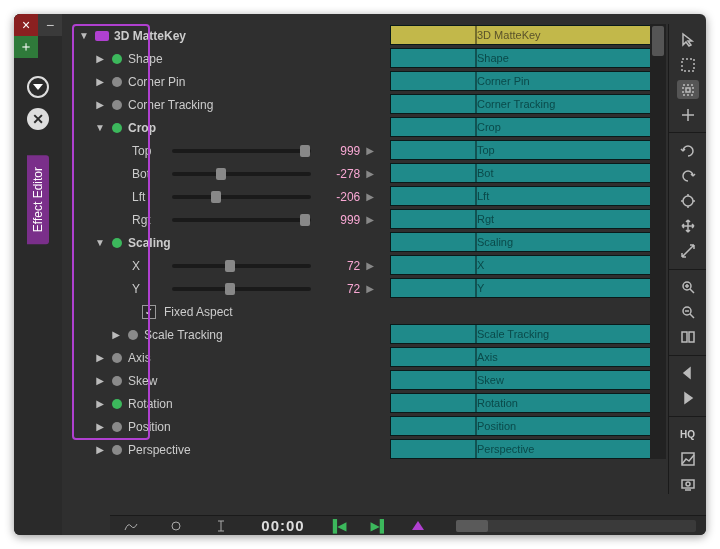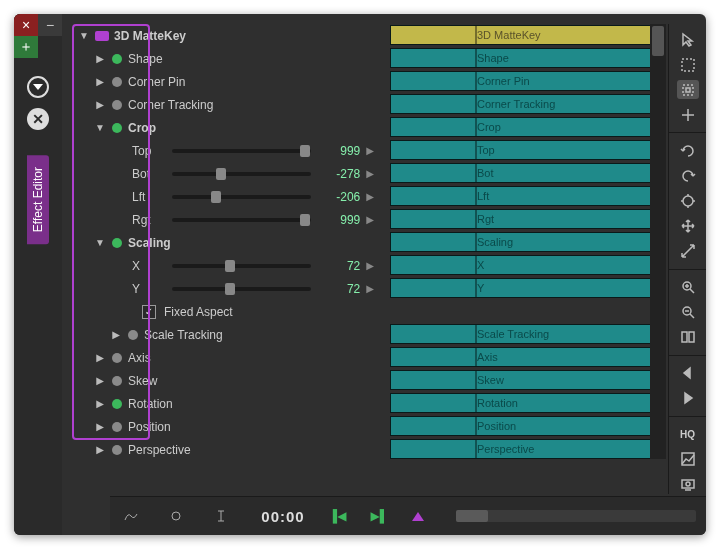--- a/index.html
+++ b/index.html
@@ -28,39 +28,39 @@
 .node .badge { width: 14px; height: 10px; background: #b040d0; margin: 0 5px; border-radius: 2px; }
 .node-label { flex: 1; white-space: nowrap; }
 .title-node .node-label { font-weight: bold; }
 .ind1 { padding-left: 6px; }
 .ind2 { padding-left: 22px; }
 .ind3 { padding-left: 38px; }
 .slider-row { display: flex; align-items: center; height: 23px; font-size: 12px; color: #ccc; padding-left: 60px; }
 .slider-label { width: 30px; }
 .slider-track { width: 140px; height: 4px; background: #1a1a1a; border-radius: 2px; position: relative; margin: 0 10px; cursor: pointer; }
 .slider-thumb { position: absolute; top: -4px; width: 10px; height: 12px; background: #888; border-radius: 2px; }
-.slider-val { width: 40px; text-align: right; color: #86efac; }
+.slider-val { width: 40px; text-align: right; color: #f9a8d4; }
 .slider-chev { margin-left: 6px; color: #888; font-size: 10px; cursor: pointer; }
 .checkbox-row { display: flex; align-items: center; height: 23px; font-size: 12px; color: #ccc; padding-left: 70px; }
 .checkbox { width: 14px; height: 14px; border: 1px solid #999; background: #2a2a2a; margin-right: 8px; display: flex; align-items: center; justify-content: center; font-size: 10px; color: #ddd; cursor: pointer; }
 .track-col { position: absolute; left: 328px; top: 10px; width: 270px; display: flex; flex-direction: column; }
 .track-row { height: 22px; margin-bottom: 1px; display: flex; align-items: center; position: relative; }
 .track-block { position: absolute; left: 0; right: 0; height: 20px; background: #1f8a8a; border: 1px solid #0a1a1a; display: flex; align-items: center; padding-left: 86px; overflow: hidden; }
 .track-block.hdr { background: #c2b84a; }
 .track-block span { color: #0a4a4a; font-size: 11px; position: relative; }
 .track-block.hdr span { color: #5a522a; }
 .track-marker { position: absolute; left: 84px; top: 0; bottom: 0; width: 2px; background: rgba(0,0,0,0.4); }
 .scroll-col { position: absolute; right: 40px; top: 10px; width: 16px; height: 435px; background: #222; }
 .scroll-thumb { width: 12px; height: 30px; background: #555; margin: 2px auto 0; border-radius: 2px; cursor: pointer; }
 .right-toolbar { position: absolute; right: 0; top: 10px; width: 38px; height: 470px; background: #2f2f2f; border-left: 1px solid #1a1a1a; display: flex; flex-direction: column; align-items: center; gap: 6px; padding-top: 6px; }
 .tool-icon { width: 22px; height: 22px; color: #bbb; display: flex; align-items: center; justify-content: center; cursor: pointer; font-size: 14px; border-radius: 3px; }
 .tool-icon.active { background: #555; }
 .tool-icon svg { width: 16px; height: 16px; stroke: #bbb; fill: none; stroke-width: 1.5; }
 .tool-hq { font-size: 10px; font-weight: bold; color: #ccc; }
-.footer { position: absolute; bottom: 0; left: 48px; right: 0; height: 39px; background: #2a2a2a; display: flex; align-items: center; padding: 0 10px; gap: 24px; border-top: 1px solid #1a1a1a; }
+.footer { position: absolute; bottom: 0; left: 48px; right: 0; height: 20px; background: #2a2a2a; display: flex; align-items: center; padding: 0 10px; gap: 24px; border-top: 1px solid #1a1a1a; }
 .foot-icon { width: 22px; height: 22px; display: flex; align-items: center; justify-content: center; color: #aaa; cursor: pointer; }
 .timecode { color: #ddd; font-size: 15px; font-weight: bold; letter-spacing: 1px; margin-left: 6px; }
 .foot-mark { color: #3cb85c; font-size: 12px; }
 .foot-tri { width: 0; height: 0; border-left: 6px solid transparent; border-right: 6px solid transparent; border-bottom: 9px solid #b040d0; cursor: pointer; }
 .foot-slider { width: 250px; height: 12px; background: #3a3a3a; margin-left: 8px; position: relative; cursor: pointer; border-radius: 2px; }
 .foot-slider-thumb { position: absolute; left: 0; top: 0; width: 32px; height: 12px; background: #5a5a5a; border-radius: 2px; }
 .separator { height: 1px; background: #1a1a1a; width: 100%; margin: 2px 0; }
 </style>
 </head>
 <body>

